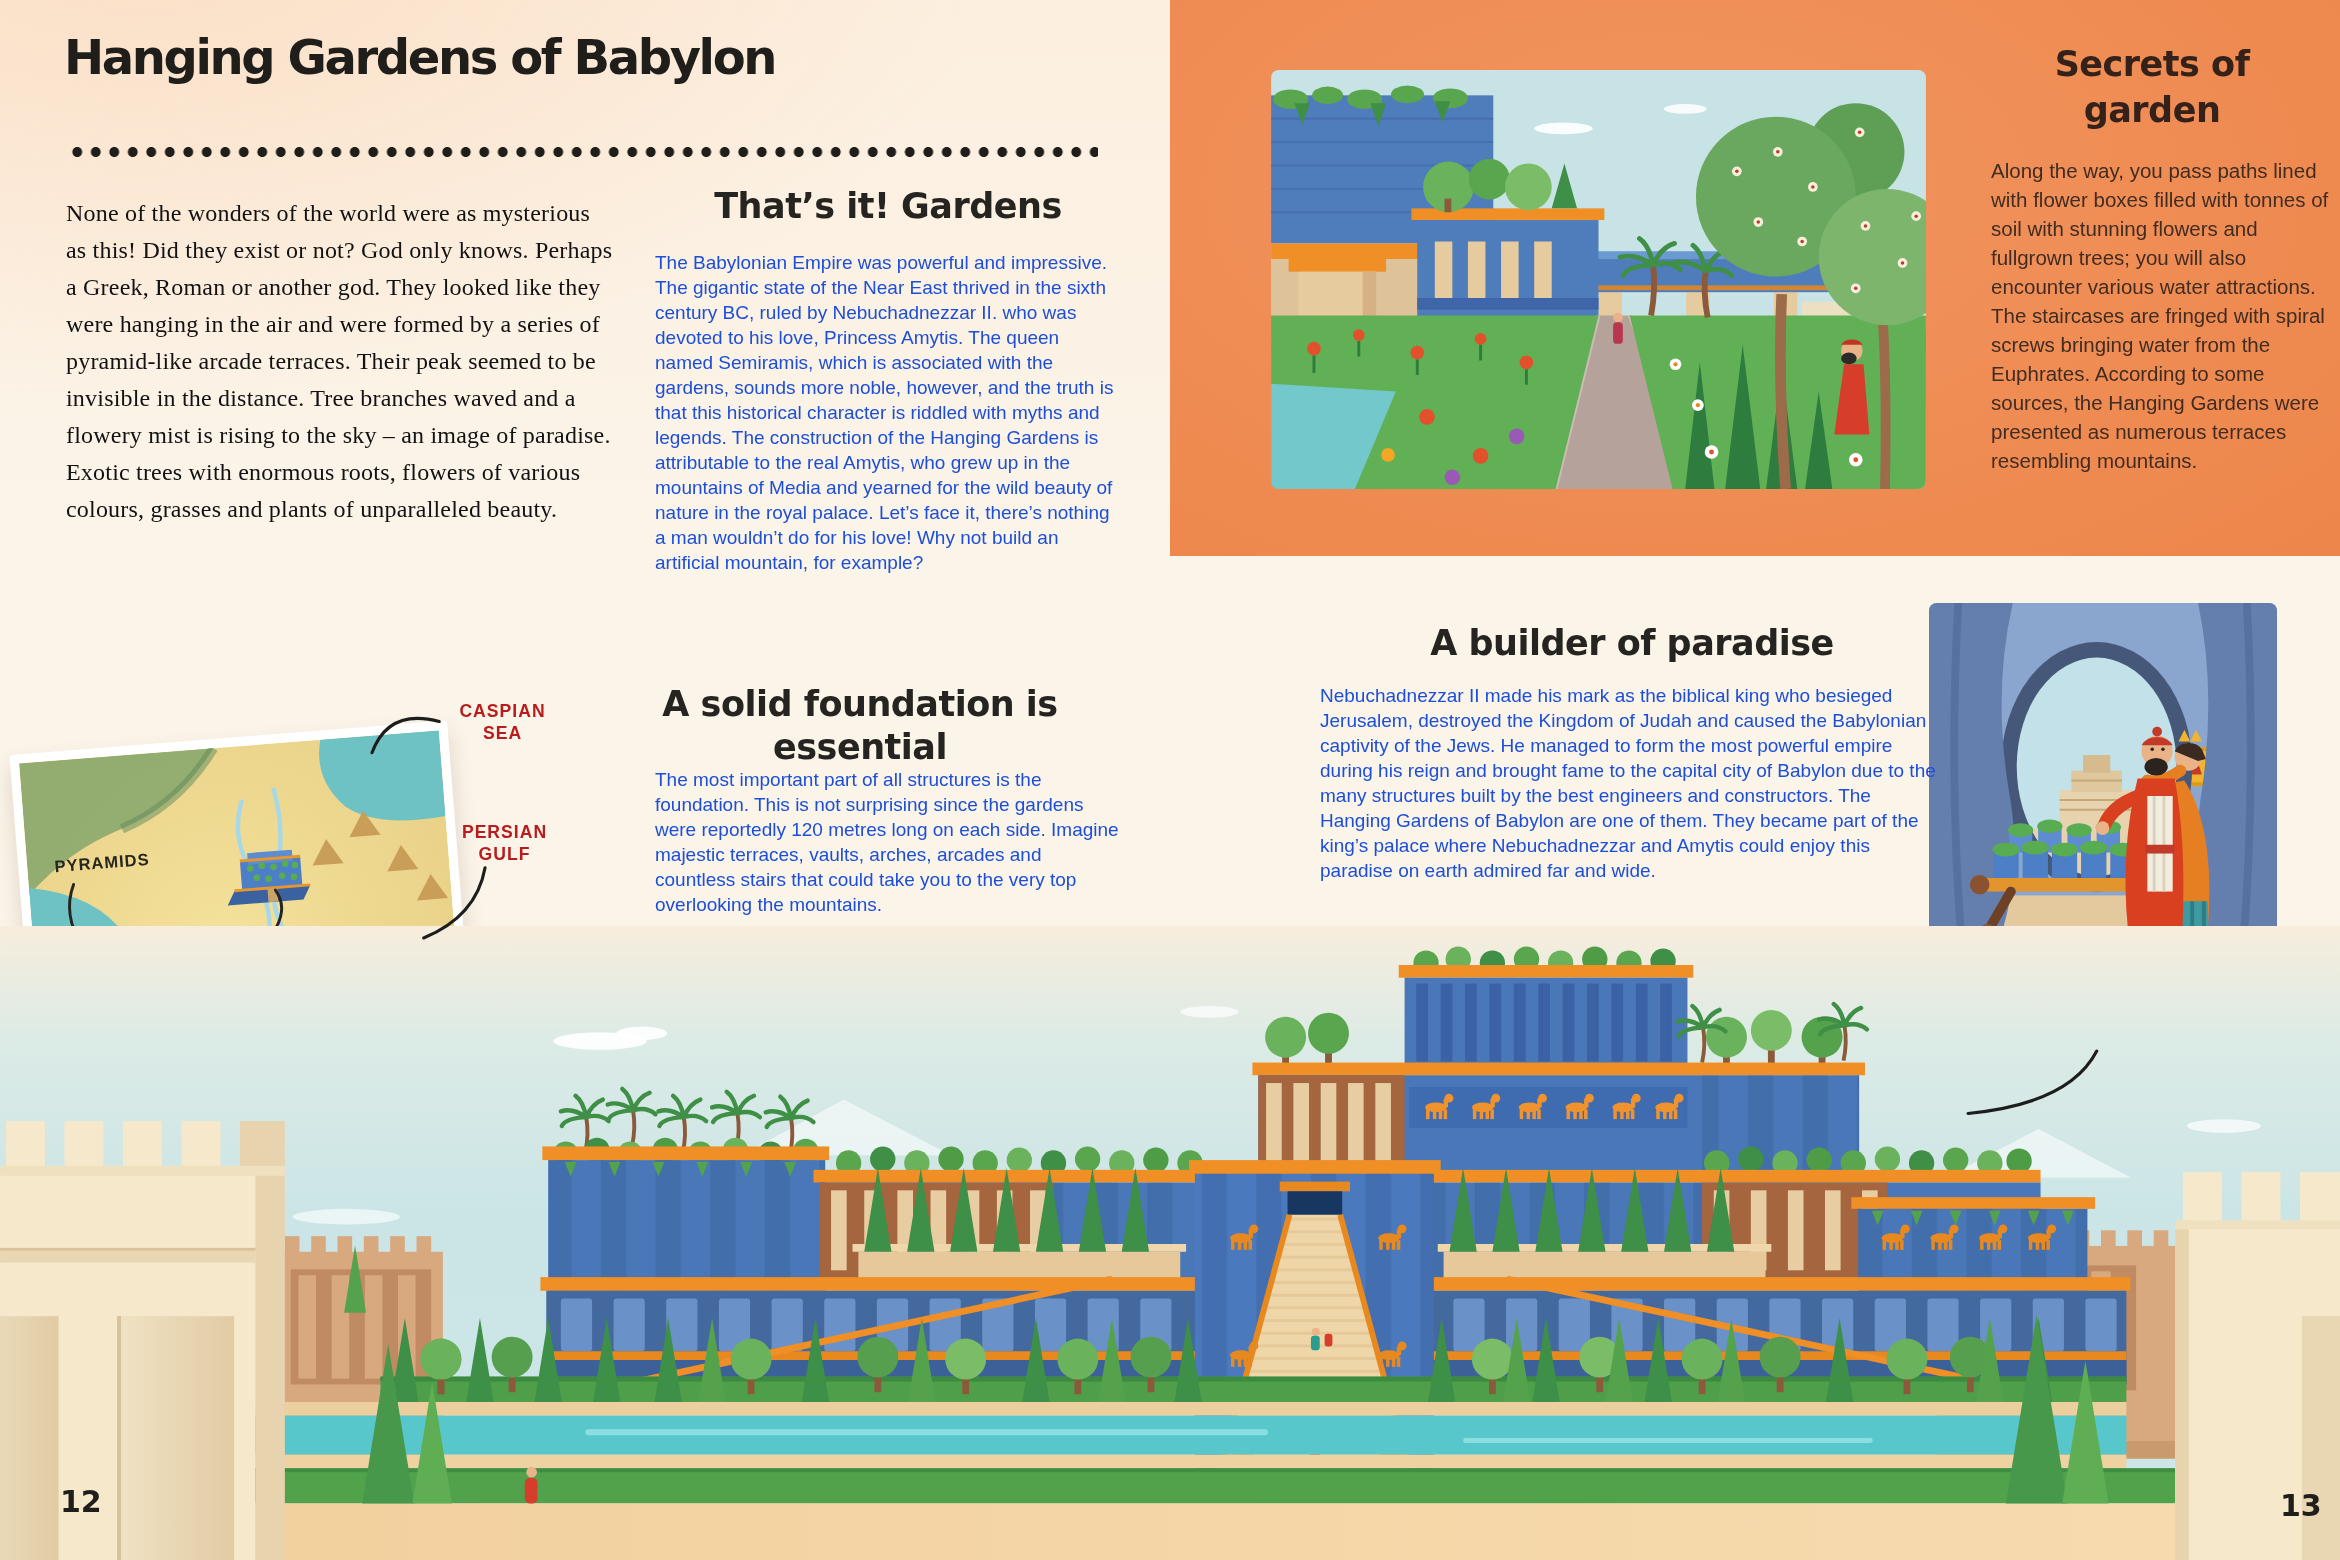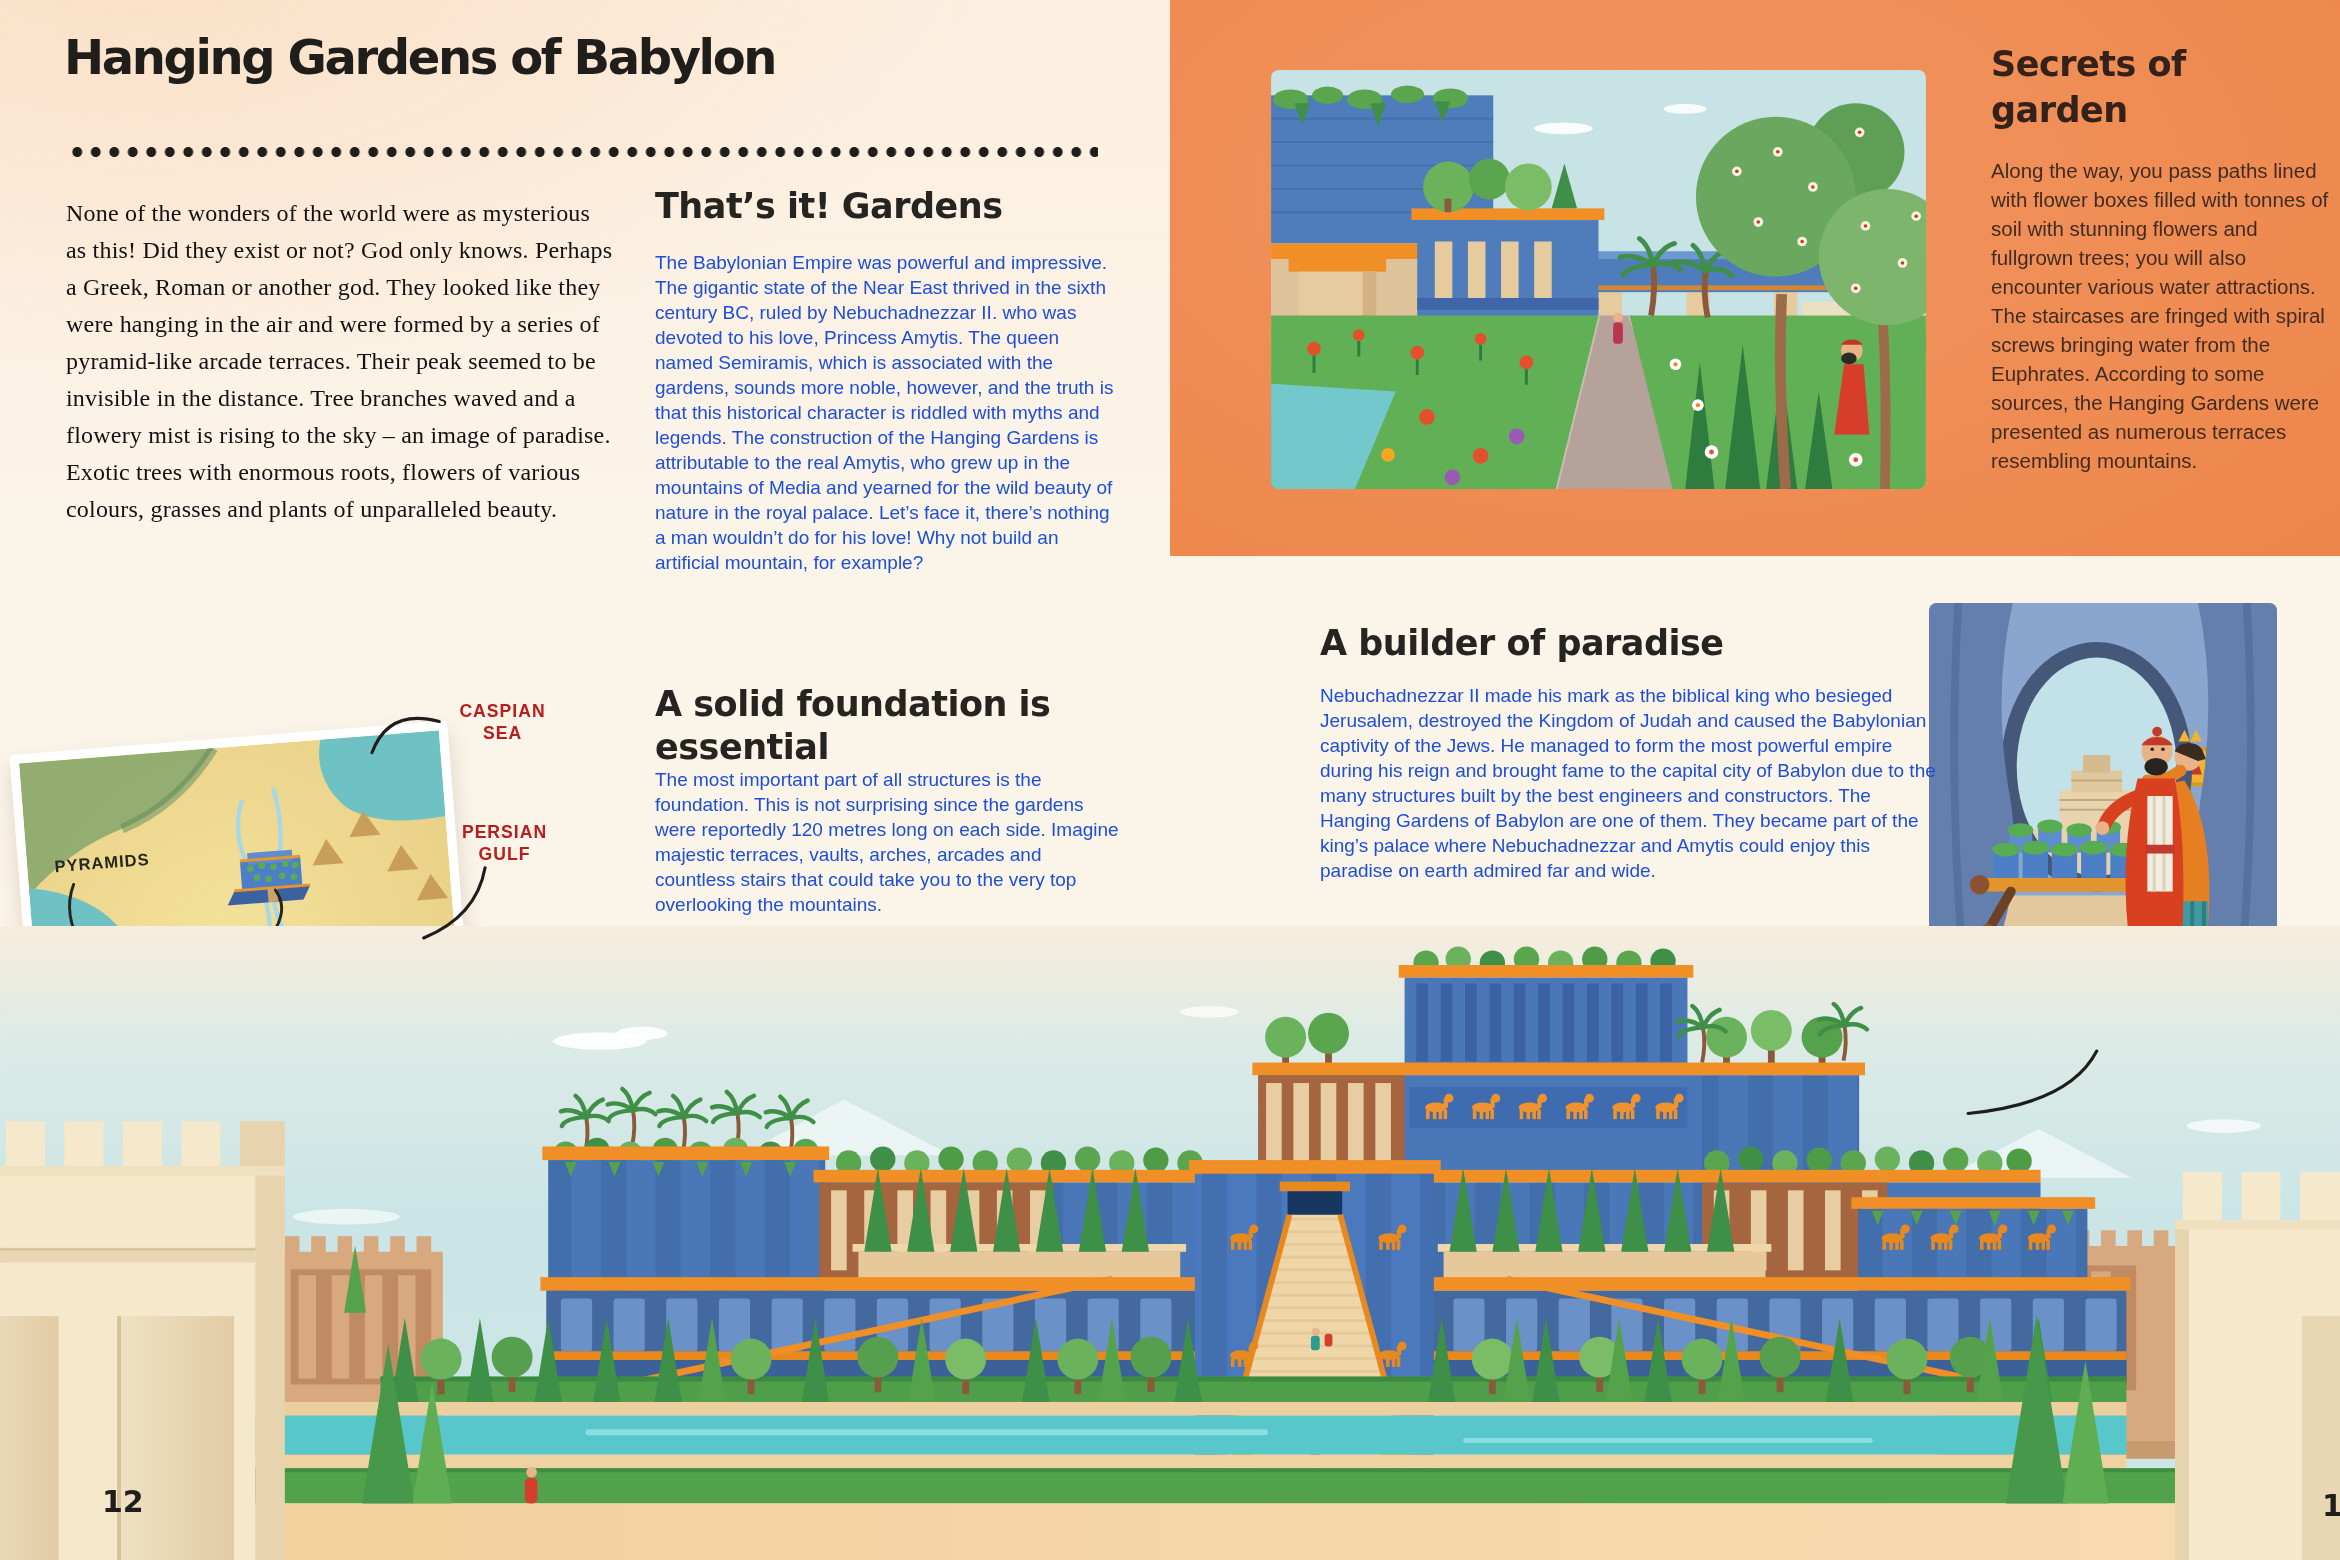--- a/index.html
+++ b/index.html
@@ -20,21 +20,21 @@
     left:68px;top:146px;width:1030px;height:11.7px;
     background-image:radial-gradient(circle,#1f1e1b 4.5px,transparent 5.3px);
     background-size:18.5px 11.7px;background-repeat:repeat-x;
   }
   .intro{
     left:66px;top:195px;width:548px;
     font-size:24px;line-height:37px;color:#121212;letter-spacing:0.2px;font-family:Liberation Serif, serif;
   }
   h2.sec{
     margin:0;font-family:"DejaVu Sans","Liberation Sans",sans-serif;
-    font-weight:800;font-size:35px;line-height:43px;letter-spacing:-0.5px;color:#262420;
+    font-weight:800;font-size:35px;line-height:43px;letter-spacing:-0.5px;color:#262420;text-align:center;
   }
   .body-txt{font-size:19px;line-height:25px;color:#1d4ed8;}
   .col2{left:655px;width:466px;}
   .builder-h{left:1320px;top:622px;width:624px;}
   .builder-b{left:1320px;top:683px;width:624px;}
   .panel{
     left:1170px;top:0;width:1170px;height:556px;
     background:radial-gradient(975px 546px at 42% 34%, #f19560 0%, #ed8549 100%);
   }
   .panel-illu{left:1271px;top:70px;width:655px;height:419px;border-radius:7.8px;overflow:hidden;}
@@ -45,21 +45,21 @@
     left:1843px;top:989px;width:556px;text-align:center;
     font-weight:bold;font-size:19.5px;line-height:27px;letter-spacing:1.4px;color:#1f1e1b;
   }
   .map-wrap{
     left:27px;top:737px;width:439px;height:466px;background:#ffffff;border-radius:3.9px;
     transform:rotate(-4.5deg);transform-origin:50% 50%;
     box-shadow:0 11.7px 21.5px rgba(99,70,38,.18);padding:8.8px;box-sizing:border-box;
   }
   .pagenum{
     font-family:"DejaVu Sans","Liberation Sans",sans-serif;font-weight:800;
-    font-size:30px;color:#1f1e1b;z-index:9;padding-left:42px;
+    font-size:30px;color:#1f1e1b;z-index:9;
   }
   .scene{left:0;top:926px;z-index:1;}
   .overlay{left:0;top:0;width:2341px;height:1560px;pointer-events:none;z-index:6;}
   .maplabel{
     font-weight:bold;font-size:17.6px;letter-spacing:1px;color:#b91c1c;line-height:22.4px;z-index:7;
   }
   svg text{font-family:"Liberation Sans",sans-serif;}
 </style>
 </head>
 <body>

